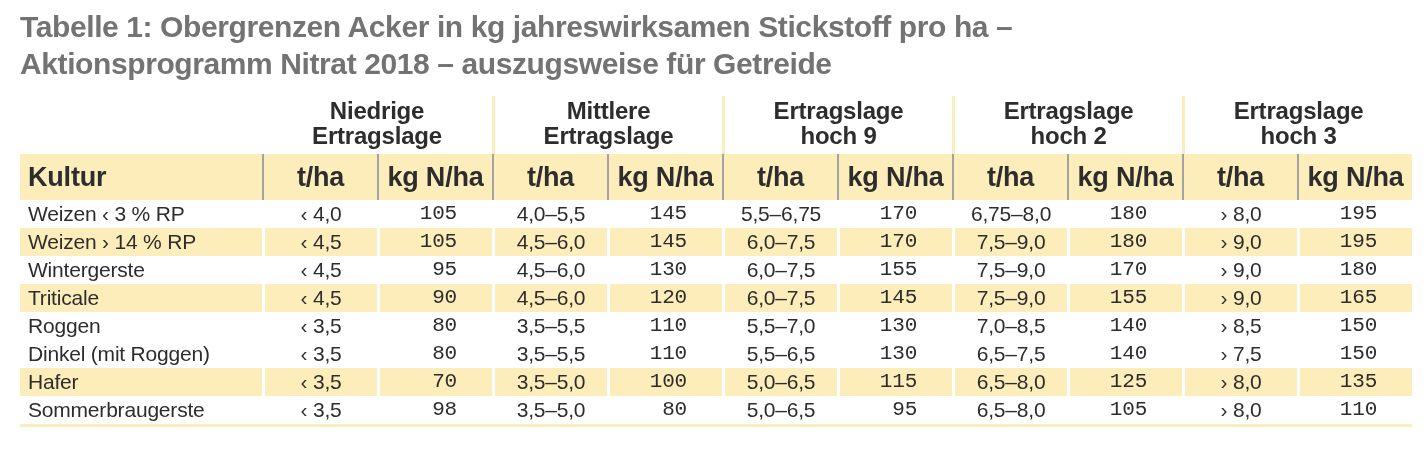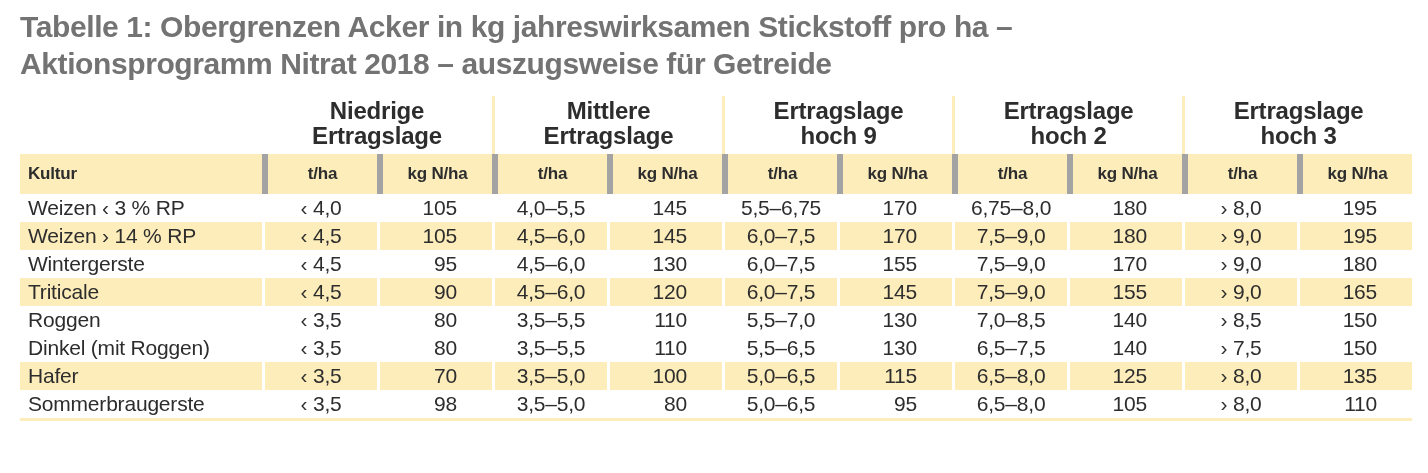--- a/index.html
+++ b/index.html
@@ -29,38 +29,38 @@
   tr.groups th {
     background: #ffffff; height: 58px;
     vertical-align: bottom; padding: 0 0 6px 0;
     font-weight: 700; font-size: 24px; line-height: 25px;
     text-align: center; color: var(--ink);
   }
   tr.groups th.group + th.group { border-left: 3px solid var(--stripe); margin-top: 12px; }
 
   
   tr.units th {
-    background: var(--stripe); height: 40px;
-    font-weight: 700; font-size: 17px;
+    background: var(--stripe); height: 46px;
+    font-weight: 700; font-size: 27px;
     text-align: center; vertical-align: middle; padding: 0;
   }
-  tr.units th + th { border-left: 6px solid #a3a3a3; }
+  tr.units th + th { border-left: 2px solid #a3a3a3; }
   tr.units th.kultur { text-align: left; padding-left: 8px; }
 
   
   tbody td {
     height: 28px; line-height: 28px; padding: 0;
     font-weight: 400; vertical-align: middle;
     background: #ffffff; white-space: nowrap;
   }
   tbody td + td { border-left: 3px solid #ffffff; }
   tbody tr.stripe td { background: var(--stripe); }
   tbody td.kultur { text-align: left; padding-left: 8px; }
   tbody td.t-col { text-align: center; }
-  tbody td.kg-col { text-align: right; padding-right: 35px; }
+  tbody td.kg-col { text-align: right; padding-right: 35px; font-family: Liberation Mono, monospace; }
 
   .bottom-rule {
     width: 1392px; height: 3px; background: var(--stripe); margin-left: 20px;
   }
 </style>
 </head>
 <body>
 
 <div class="title">
   <div>Tabelle 1: Obergrenzen Acker in kg jahreswirksamen Stickstoff pro ha –</div>

